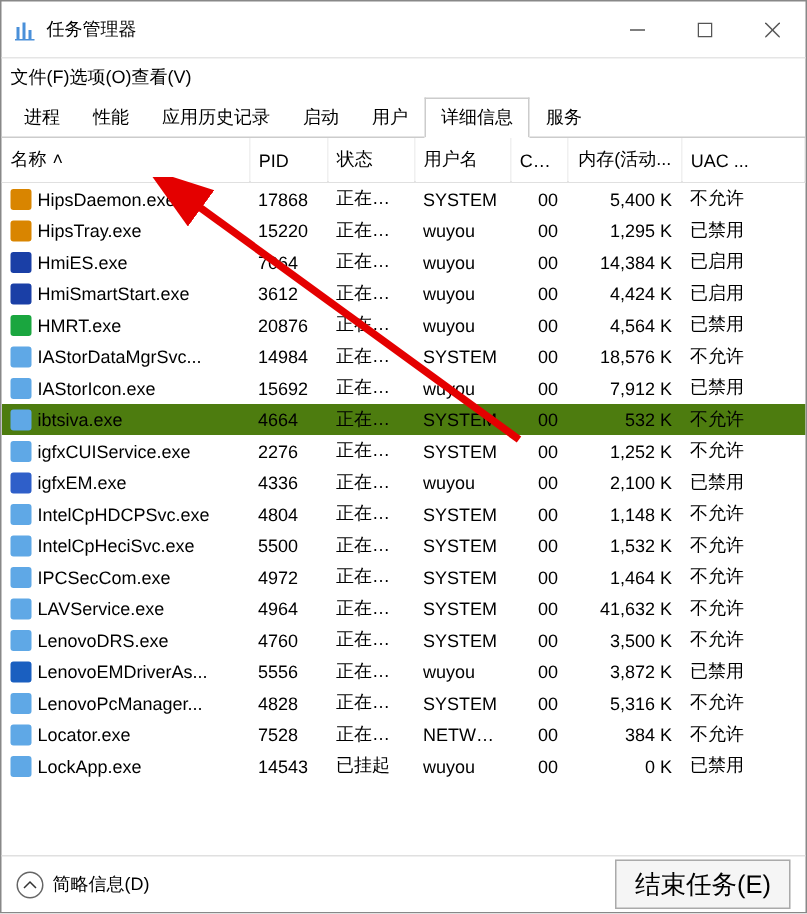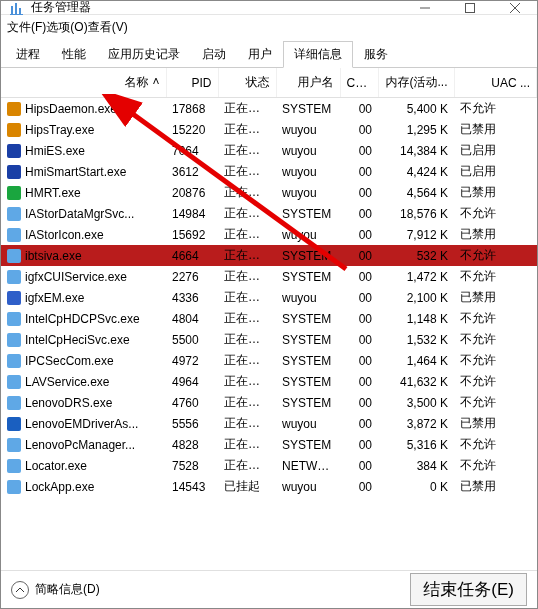--- a/index.html
+++ b/index.html
@@ -1,35 +1,35 @@
 <!DOCTYPE html>
 <html><head>
 <meta charset="utf-8">
 <style>
   * { box-sizing: border-box; }
   html, body { margin: 0; padding: 0; font-family: "Microsoft YaHei", "Segoe UI", sans-serif; font-size: 12px; color: #000; background: #fff; }
   .window { width: 538px; height: 609px; border: 1px solid #888; display: flex; flex-direction: column; background: #fff; position: relative; }
-  .titlebar { display: flex; align-items: center; height: 14px; padding: 0 0 0 8px; border-bottom: 1px solid #e5e5e5; }
+  .titlebar { display: flex; align-items: center; height: 38px; padding: 0 0 0 8px; border-bottom: 1px solid #e5e5e5; }
   .titlebar .icon { width: 16px; height: 16px; margin-right: 6px; }
   .titlebar .title { flex: 1; font-size: 12px; }
   .winbtns { display: flex; }
   .winbtn { width: 45px; height: 30px; display: flex; align-items: center; justify-content: center; }
   .winbtn svg { stroke: #555; }
   .menubar { display: flex; padding: 2px 6px; height: 24px; align-items: center; gap: 0; font-size: 12px; }
   .menuitem { }
   .tabs { display: flex; border-bottom: 1px solid #ccc; padding: 0 4px; margin-top: 2px; }
   .tab { padding: 4px 10px; border: 1px solid transparent; border-bottom: none; margin-bottom: -1px; font-size: 12px; }
   .tab.active { border-color: #ccc; background: #fff; border-bottom: 1px solid #fff; }
   .table-wrap { flex: 1; overflow: hidden; position: relative; }
   table { width: 100%; border-collapse: collapse; table-layout: fixed; }
-  thead th { text-align: right; font-weight: normal; padding: 6px 6px; border-bottom: 1px solid #e0e0e0; border-right: 1px solid #f0f0f0; font-size: 12px; background: #fff; position: sticky; top: 0; white-space: nowrap; overflow: hidden; text-overflow: ellipsis; }
+  thead th { text-align: left; font-weight: normal; padding: 6px 6px; border-bottom: 1px solid #e0e0e0; border-right: 1px solid #f0f0f0; font-size: 12px; background: #fff; position: sticky; top: 0; white-space: nowrap; overflow: hidden; text-overflow: ellipsis; }
   thead th.num { text-align: right; }
   tbody td { padding: 2px 6px; font-size: 12px; white-space: nowrap; overflow: hidden; text-overflow: ellipsis; height: 21px; }
   tbody td.num { text-align: right; }
-  tbody tr.selected td { background: #b91c1c; }
+  tbody tr.selected td { background: #4d7c0f; }
   .proc-icon { display: inline-block; width: 14px; height: 14px; vertical-align: -3px; margin-right: 4px; border-radius: 2px; }
   .footer { display: flex; align-items: center; justify-content: space-between; height: 38px; padding: 4px 10px; border-top: 1px solid #e0e0e0; }
   .brief { display: flex; align-items: center; gap: 6px; font-size: 12px; }
   .brief .circle { width: 18px; height: 18px; border: 1px solid #666; border-radius: 50%; display: flex; align-items: center; justify-content: center; }
   .endbtn { padding: 4px 12px; border: 1px solid #aaa; background: #f5f5f5; font-size: 17px; }
   .caret { display:inline-block; margin-left:4px; }
   col.c-name { width: 165px; } col.c-pid { width: 52px; } col.c-status { width: 58px; } col.c-user { width: 64px; } col.c-cpu { width: 38px; } col.c-mem { width: 76px; } col.c-uac { width: auto; }
   .arrow-overlay { position: absolute; pointer-events: none; }
 </style>
 </head>
@@ -177,21 +177,21 @@
             <td class="num">00</td>
             <td class="num">532 K</td>
             <td>不允许</td>
           </tr>
           <tr>
             <td><span class="proc-icon" style="background: rgb(95, 168, 230);"></span>igfxCUIService.exe</td>
             <td>2276</td>
             <td>正在运行</td>
             <td>SYSTEM</td>
             <td class="num">00</td>
-            <td class="num">1,472 K</td>
+            <td class="num">1,252 K</td>
             <td>不允许</td>
           </tr>
           <tr>
             <td><span class="proc-icon" style="background: rgb(47, 95, 201);"></span>igfxEM.exe</td>
             <td>4336</td>
             <td>正在运行</td>
             <td>wuyou</td>
             <td class="num">00</td>
             <td class="num">2,100 K</td>
             <td>已禁用</td>

